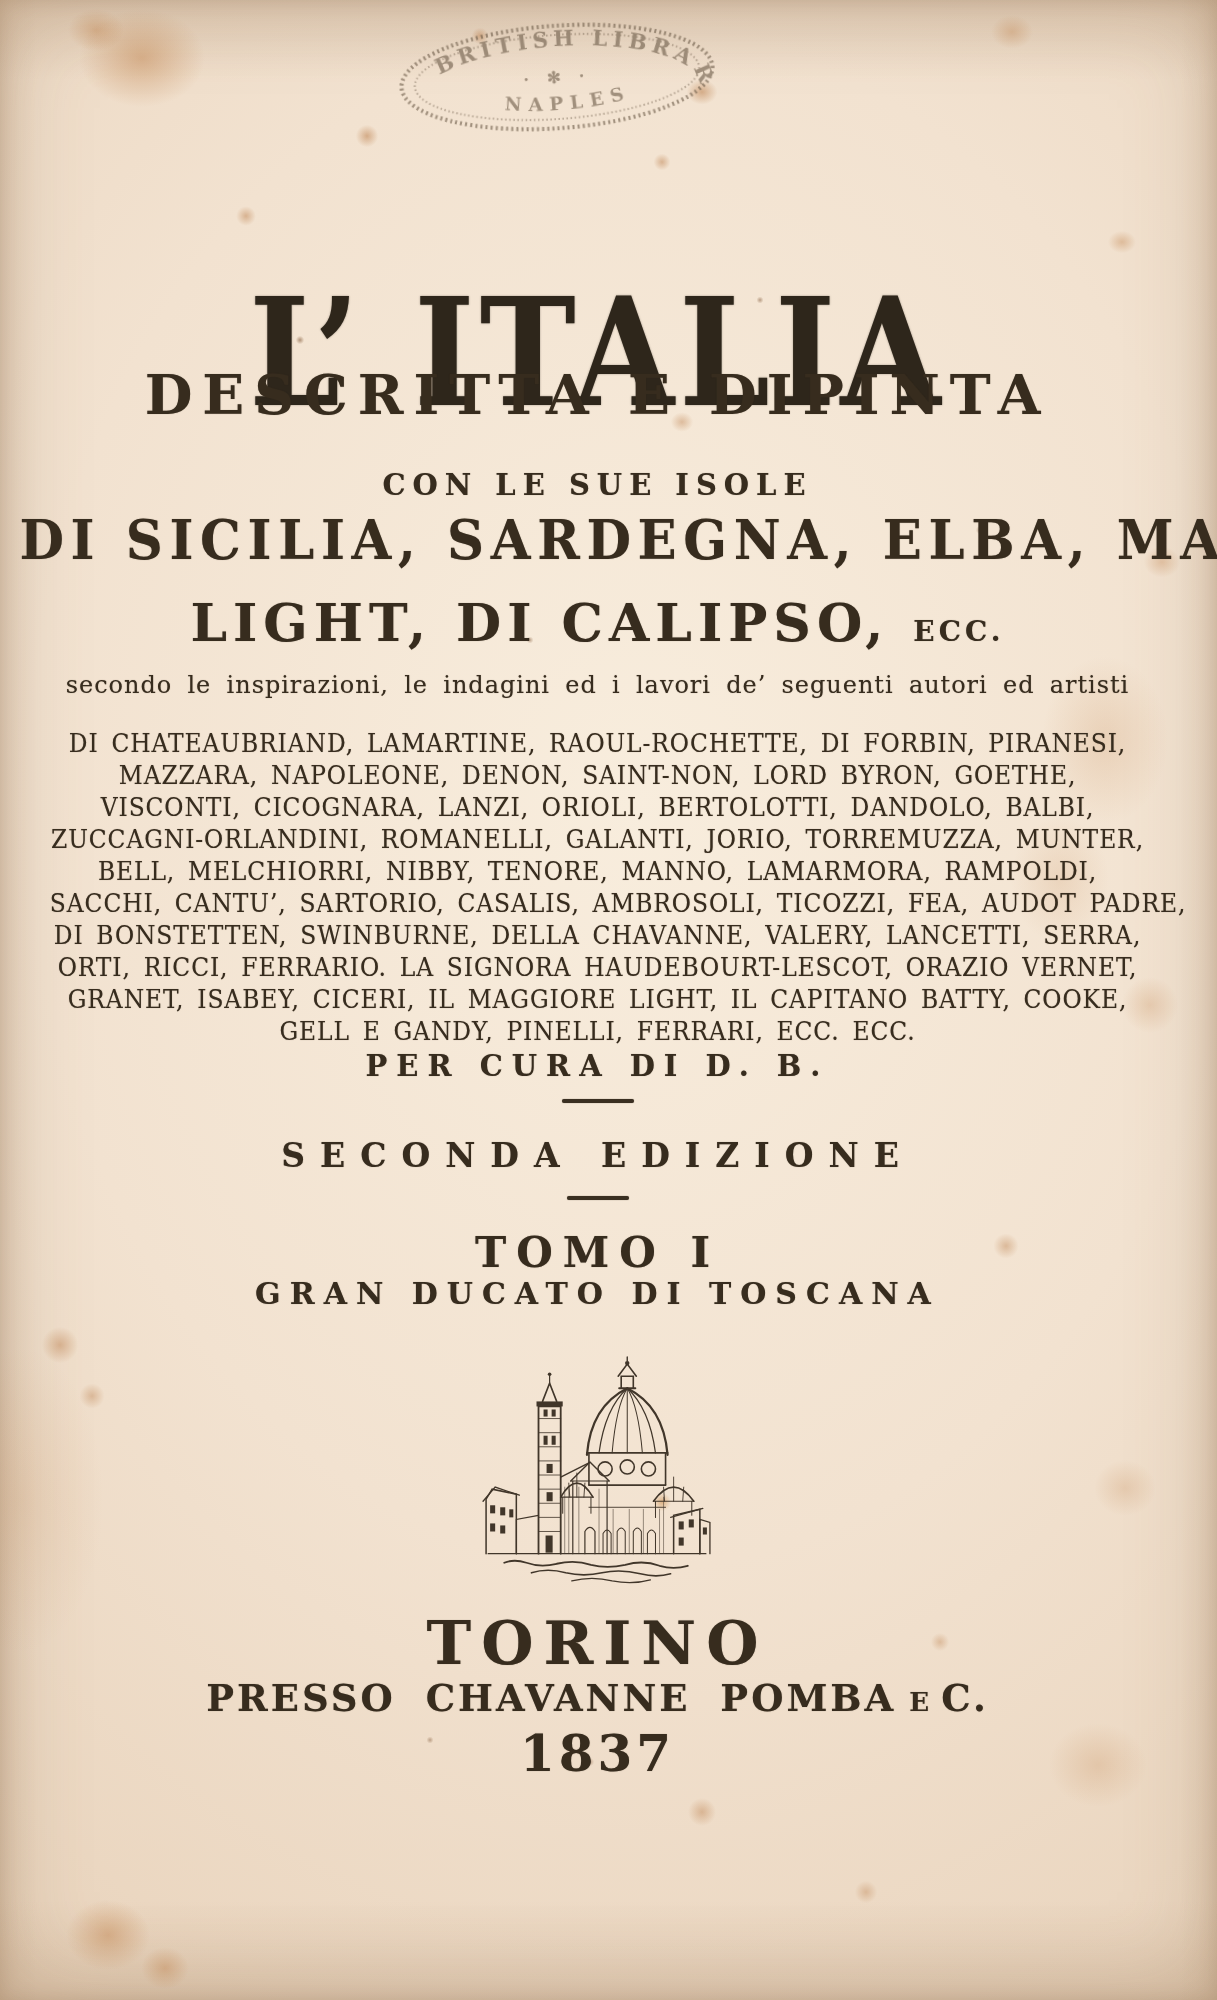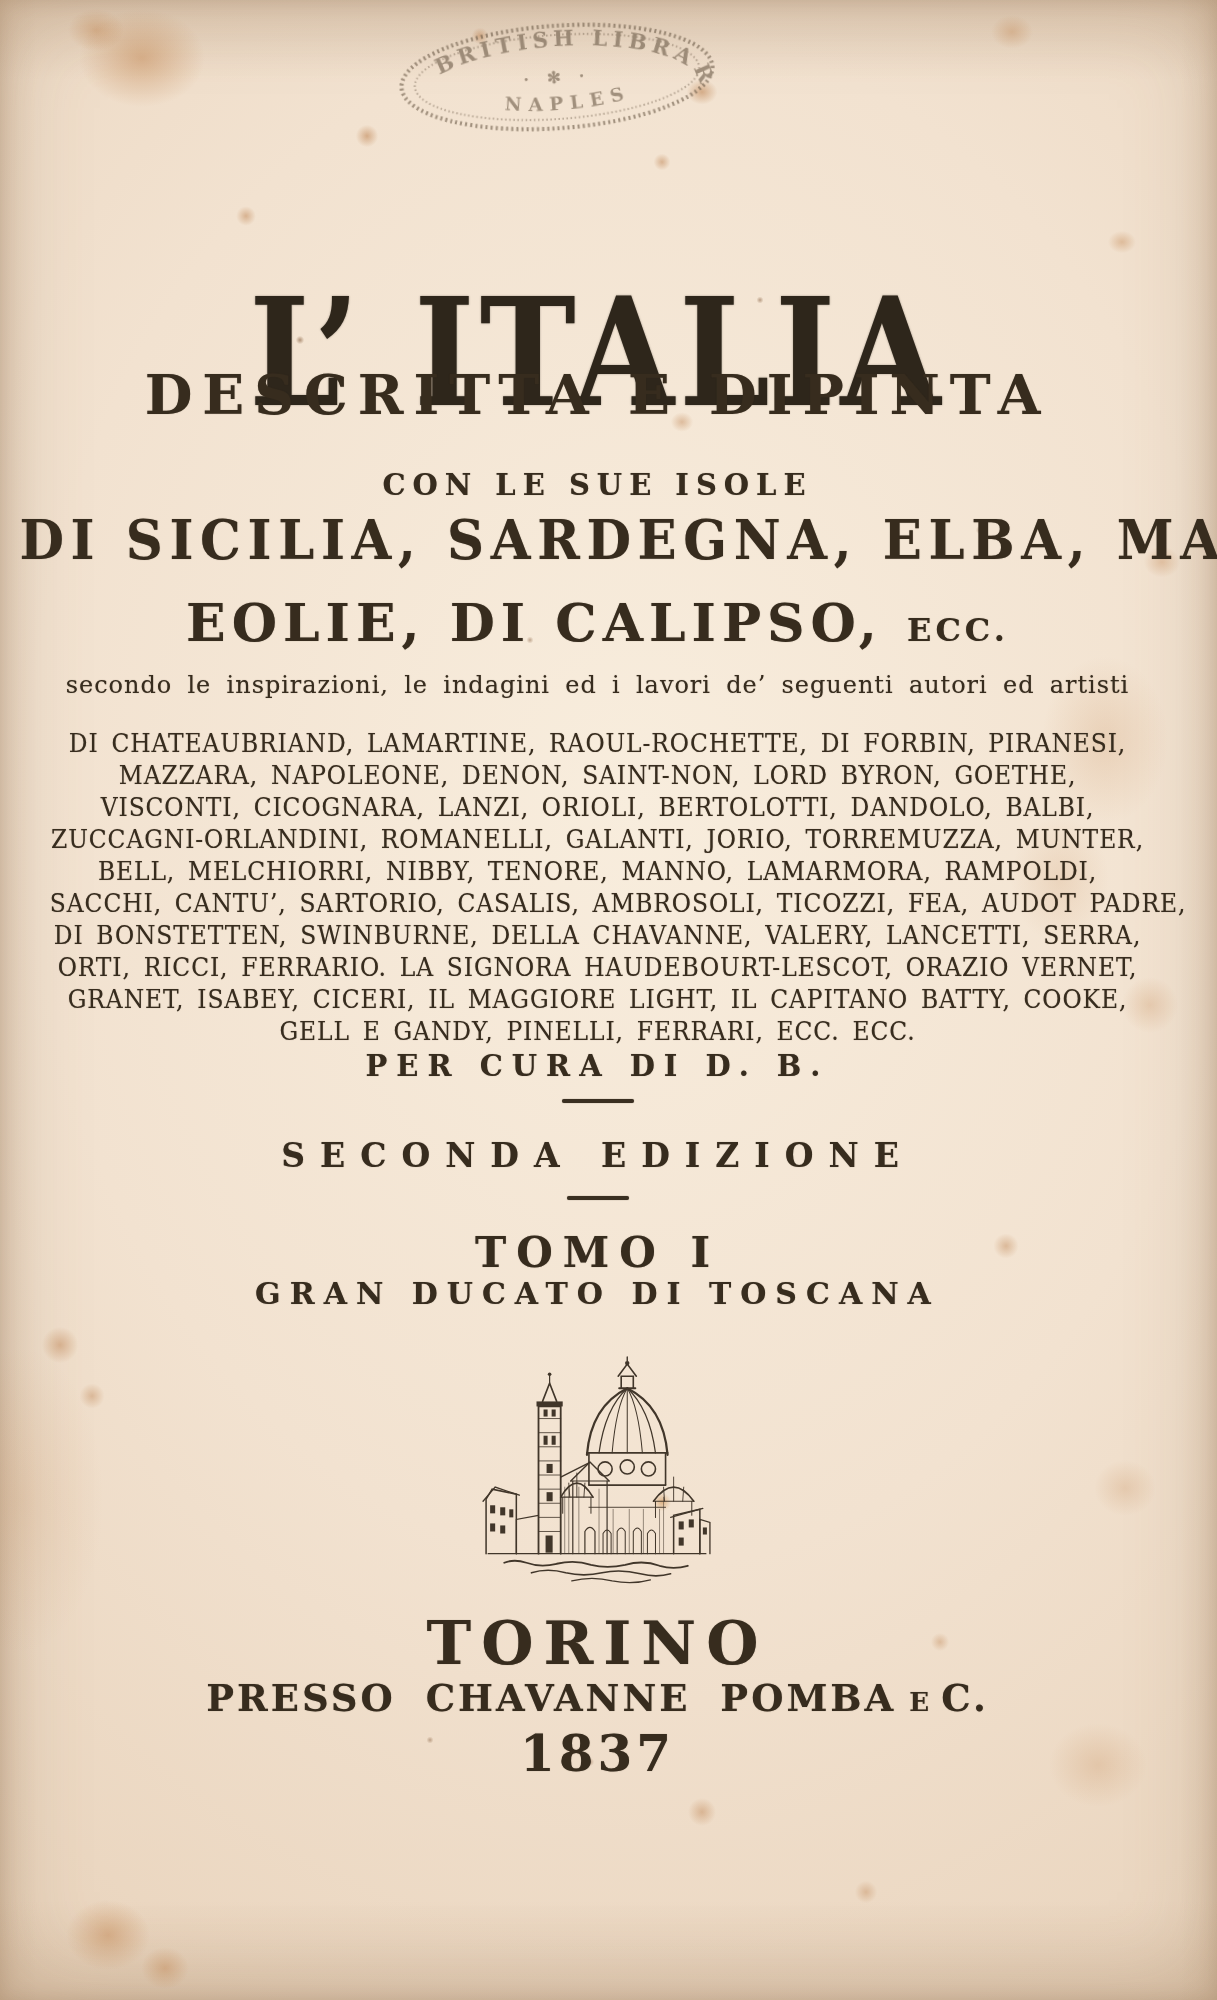--- a/index.html
+++ b/index.html
@@ -69,21 +69,21 @@
     position:absolute;left:-11px;width:1217px;text-align:center;
     color:var(--ink);
     text-shadow:0 0 1px rgba(58,47,33,.45);
     white-space:nowrap;
   }
   .title{top:163px;font-size:150px;font-weight:700;letter-spacing:6px;transform:scaleX(.86);color:var(--ink-dark);text-shadow:0 0 2px rgba(46,38,27,.5);}
   .subtitle{top:362px;font-size:55px;font-weight:700;letter-spacing:10px;}
   .isole{top:468px;font-size:29px;font-weight:700;letter-spacing:7px;}
   .islands1{top:508px;font-size:54px;font-weight:700;letter-spacing:7px;transform:scaleX(.95);}
   .islands2{top:592px;font-size:52px;font-weight:700;letter-spacing:6px;}
-  .small-ecc{font-size:32px;letter-spacing:4px;}
+  .small-ecc{font-size:28px;letter-spacing:4px;}
   .byline{top:670px;font-size:25px;letter-spacing:1px;word-spacing:7px;transform:scaleX(.96);}
   .authors{top:727px;font-size:26px;line-height:32px;letter-spacing:1px;word-spacing:5px;transform:scaleX(.9);}
   .editor{top:1049px;font-size:29px;font-weight:700;letter-spacing:9px;}
   .rule{position:absolute;background:#3a2f21;height:4px;border-radius:2px;box-shadow:0 0 1px rgba(58,47,33,.7);}
   .rule1{top:1099px;left:562px;width:72px;}
   .rule2{top:1196px;left:567px;width:62px;}
   .edition{top:1136px;font-size:33px;font-weight:700;letter-spacing:15px;}
   .tomo{top:1228px;font-size:42px;font-weight:700;letter-spacing:10px;}
   .region{top:1276px;font-size:30px;font-weight:700;letter-spacing:9px;}
   .engraving{position:absolute;left:476px;top:1356px;width:242px;height:232px;}
@@ -118,21 +118,21 @@
       </text>
       <text x="160" y="62" text-anchor="middle" font-size="16" letter-spacing="6">· ✻ ·</text>
     </svg>
   </div>
 
   <h1 class="title line">L’ ITALIA</h1>
   <div class="subtitle line">DESCRITTA E DIPINTA</div>
   <div class="isole line">CON LE SUE ISOLE</div>
   <div class="islands1 line">DI SICILIA, SARDEGNA, ELBA, MALTA,</div>
   <div class="islands2 line">
-    <span>EOLIE, DI CALIPSO,</span>
+    <span>LIGHT, DI CALIPSO,</span>
     <span class="small-ecc">ECC.</span>
   </div>
   <div class="byline line">secondo le inspirazioni, le indagini ed i lavori de’ seguenti autori ed artisti</div>
 
   <div class="authors line">
       <div class="author-line">DI CHATEAUBRIAND, LAMARTINE, RAOUL-ROCHETTE, DI FORBIN, PIRANESI,</div>
       <div class="author-line">MAZZARA, NAPOLEONE, DENON, SAINT-NON, LORD BYRON, GOETHE,</div>
       <div class="author-line">VISCONTI, CICOGNARA, LANZI, ORIOLI, BERTOLOTTI, DANDOLO, BALBI,</div>
       <div class="author-line">ZUCCAGNI-ORLANDINI, ROMANELLI, GALANTI, JORIO, TORREMUZZA, MUNTER,</div>
       <div class="author-line">BELL, MELCHIORRI, NIBBY, TENORE, MANNO, LAMARMORA, RAMPOLDI,</div>

